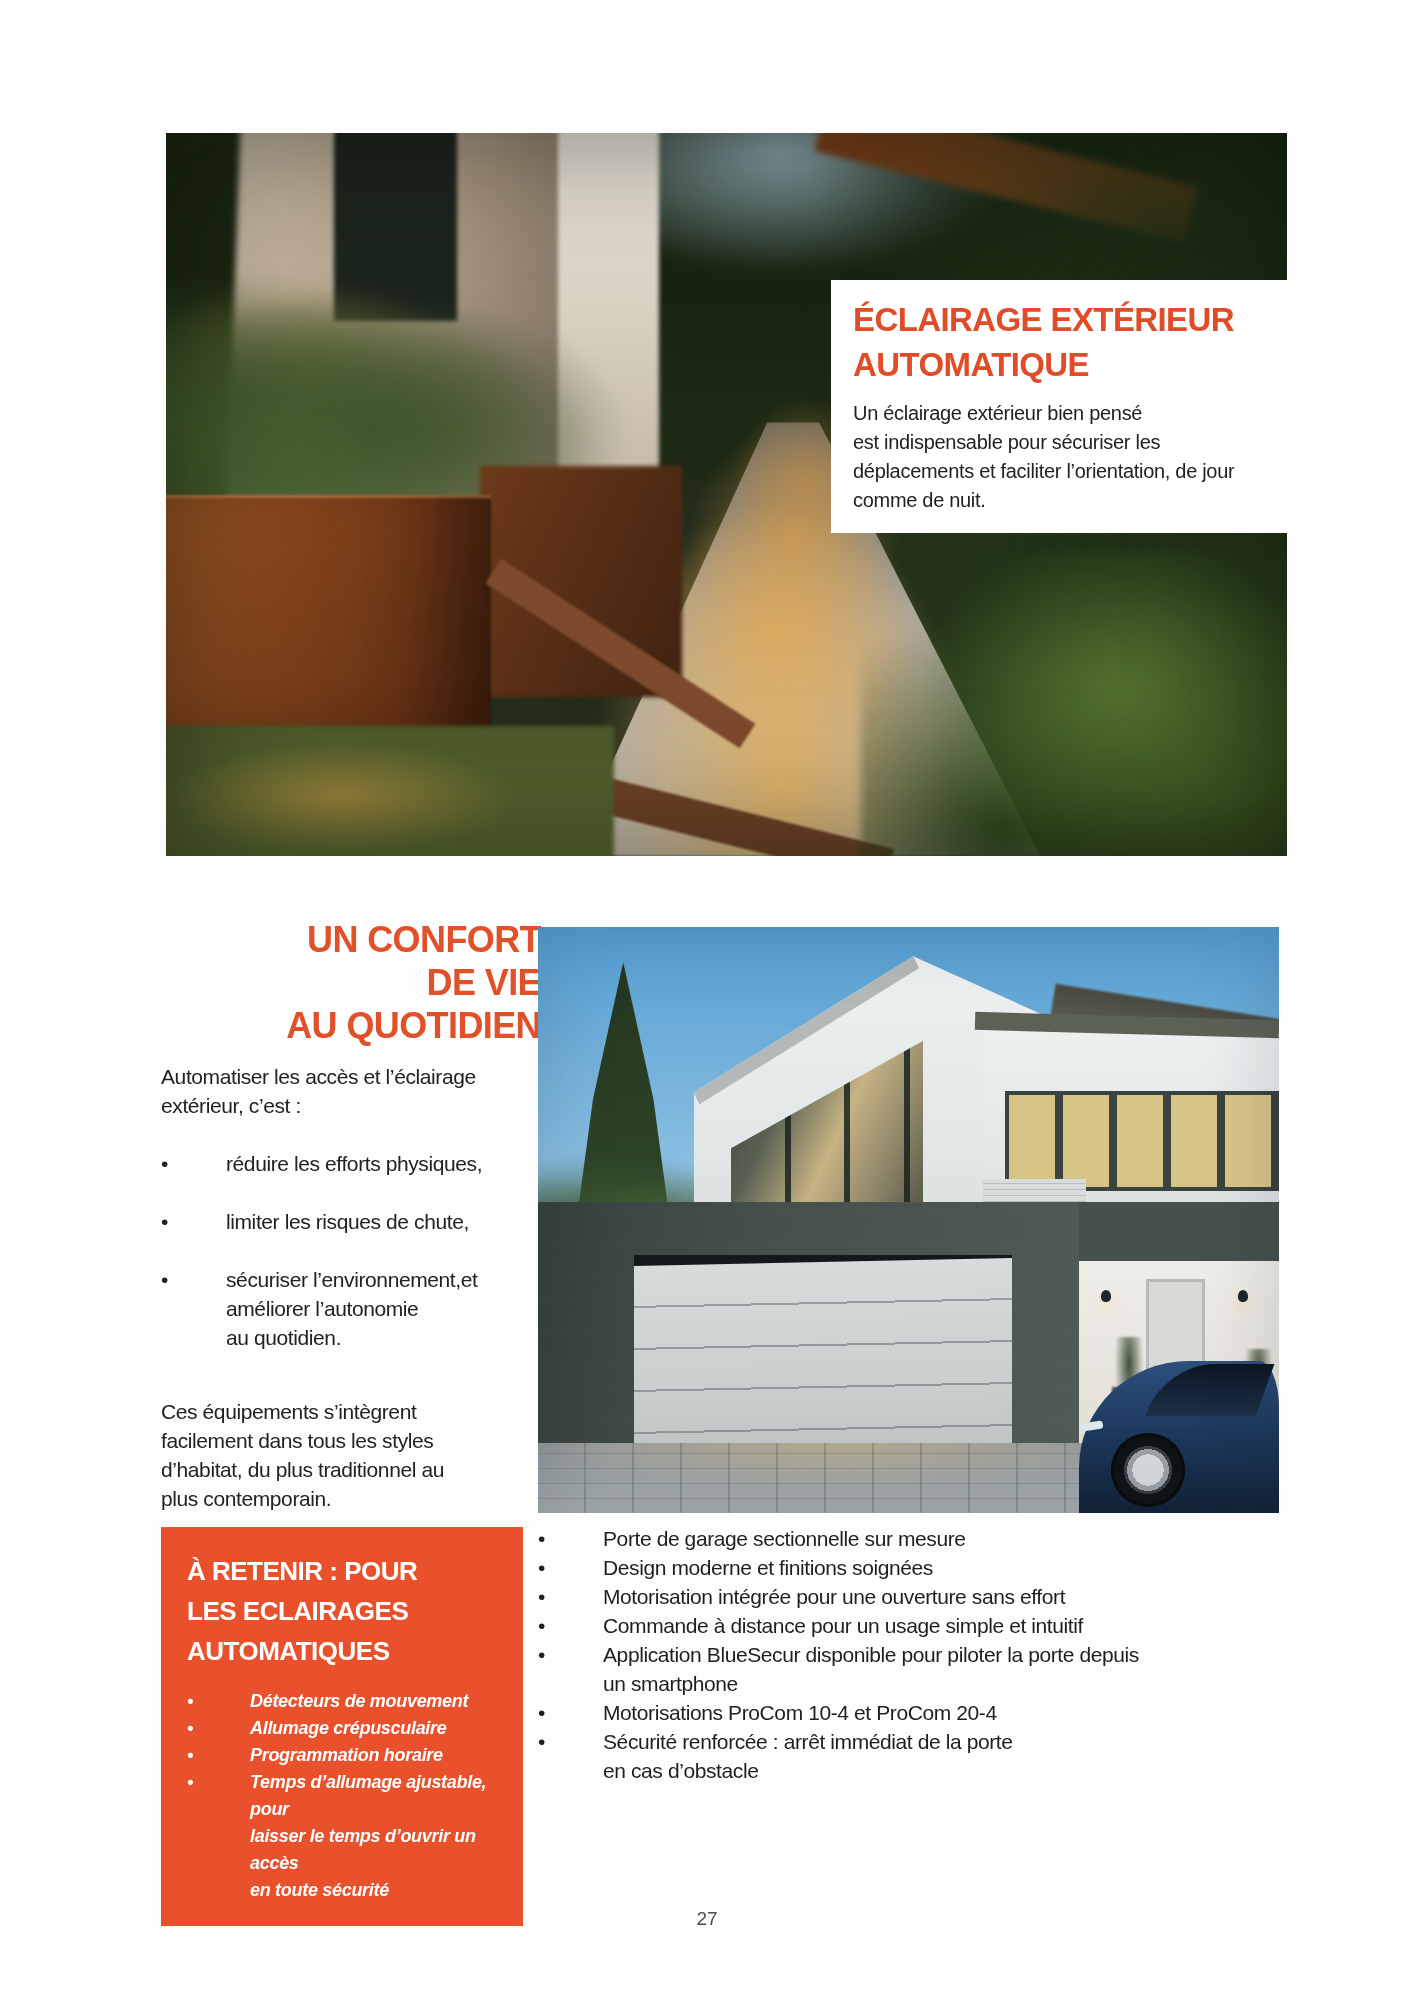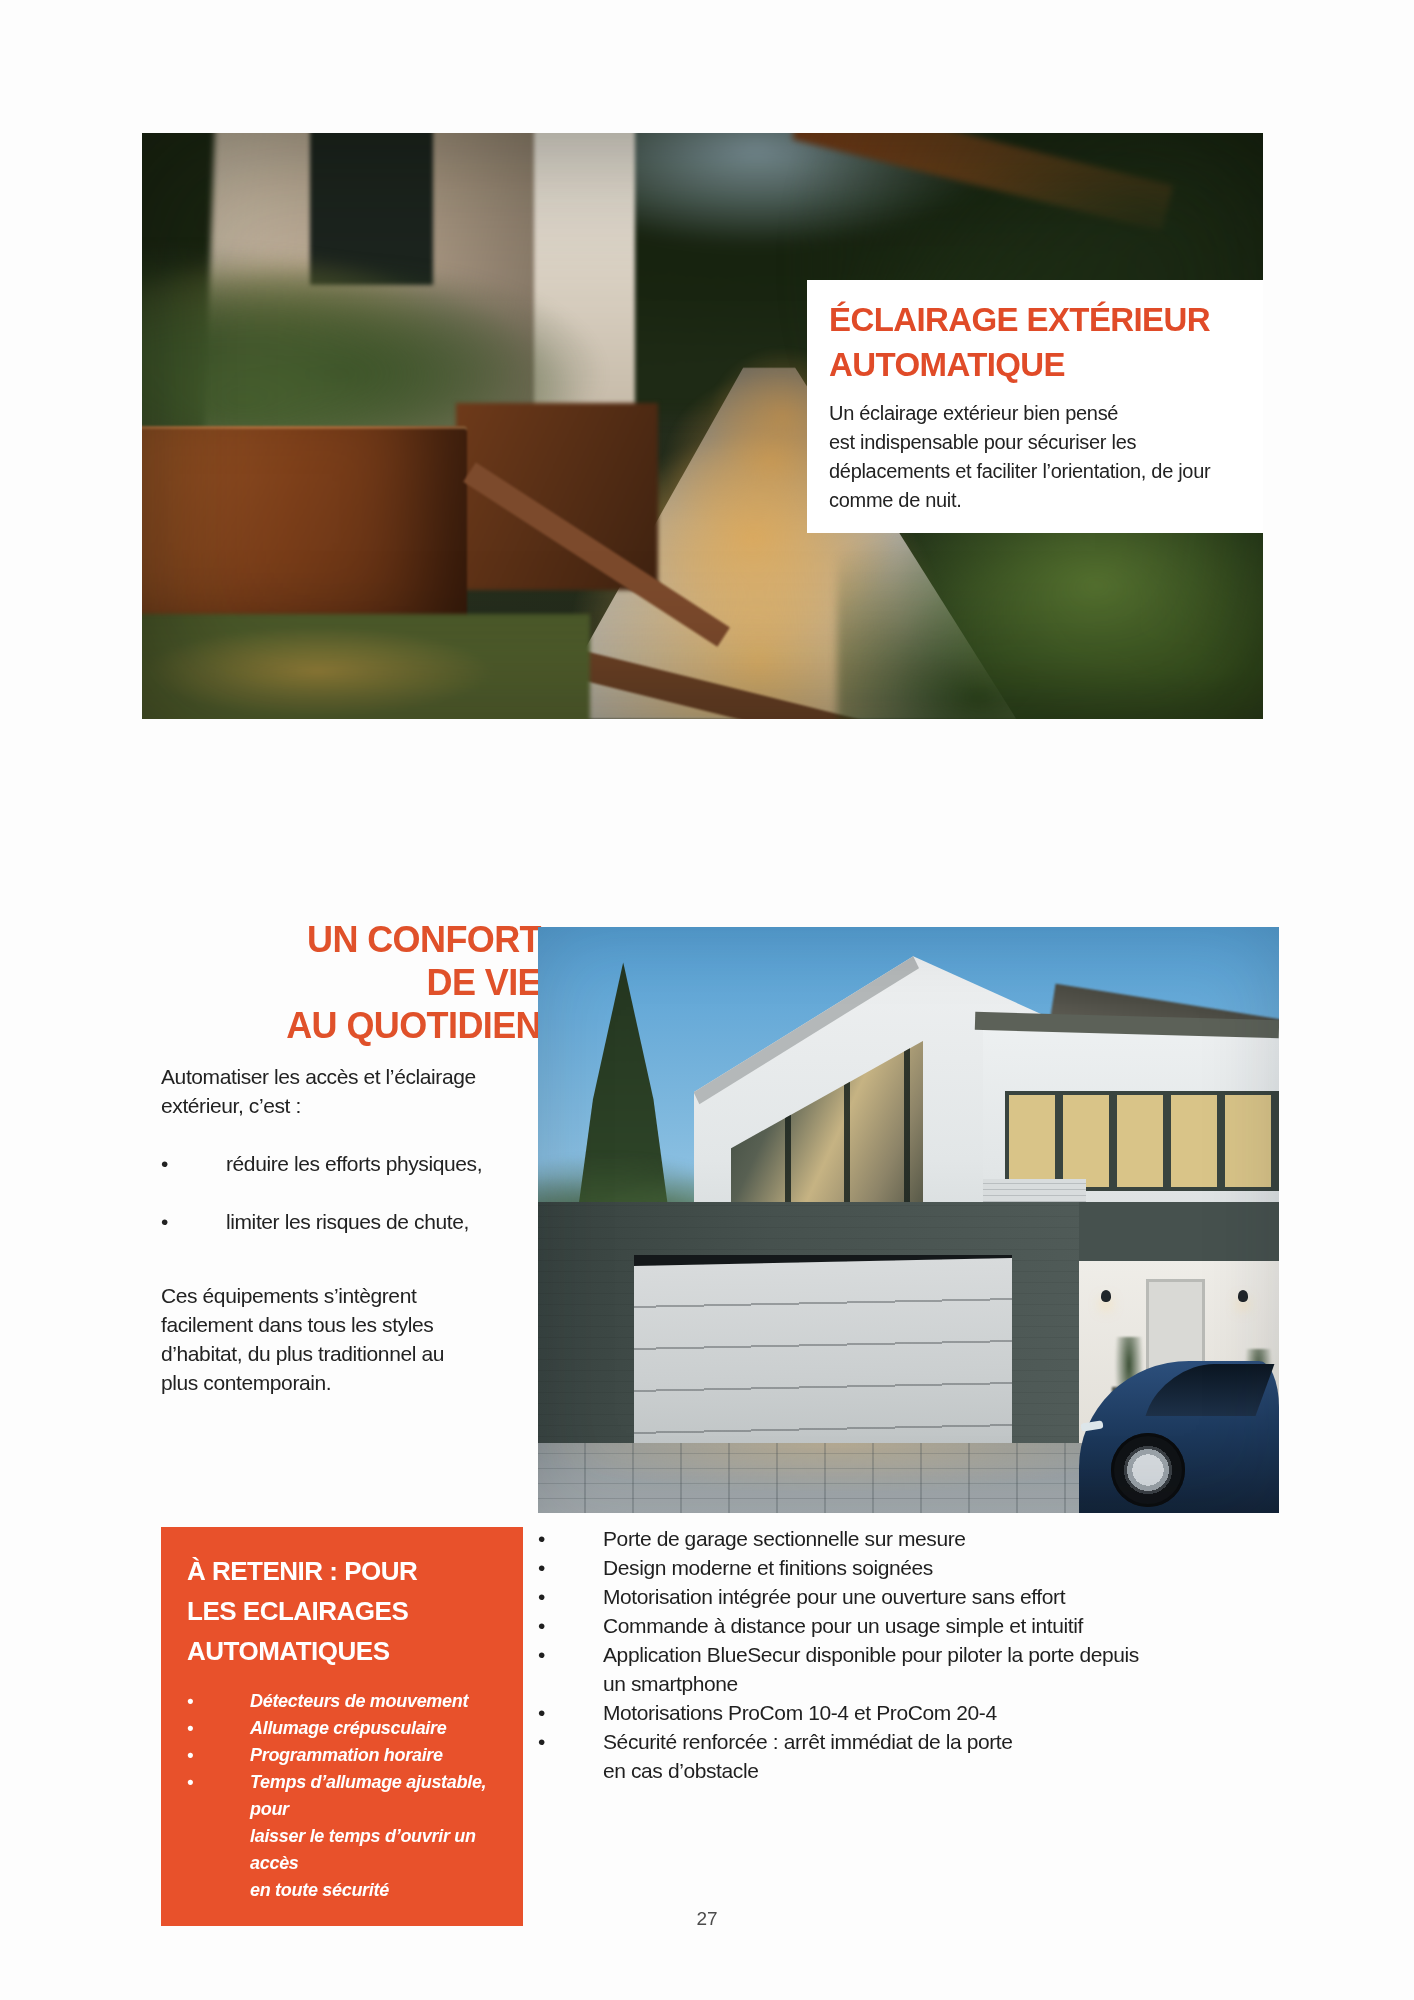--- a/index.html
+++ b/index.html
@@ -3,21 +3,21 @@
 <meta charset="utf-8">
 <style>
   html,body { margin:0; padding:0; background:#ffffff; }
   .page {
     position:relative; width:1414px; height:2000px; background:#fdfdfd;
     font-family:"Liberation Sans","DejaVu Sans",sans-serif; color:#1f1f1f; overflow:hidden;
   }
   .abs { position:absolute; }
 
   
-  .hero-photo { left:142px; top:133px; width:1121px; height:586px; overflow:hidden;
+  .hero-photo { left:166px; top:133px; width:1121px; height:723px; overflow:hidden;
     background:linear-gradient(105deg,#3a3527 0%,#262e1d 30%,#222b1a 55%,#242c1b 100%); }
   .hero-photo > div { position:absolute; }
   .tp-trees { left:-5%; top:-10%; width:115%; height:58%; filter:blur(8px);
     background:
       radial-gradient(ellipse at 52% 22%, #8ea7b0 0%, rgba(142,167,176,0) 26%),
       radial-gradient(ellipse at 30% 42%, #18230f 0%, rgba(0,0,0,0) 60%),
       radial-gradient(ellipse at 62% 30%, #13200e 0%, rgba(0,0,0,0) 55%),
       radial-gradient(ellipse at 86% 38%, #1a2a12 0%, rgba(0,0,0,0) 60%), #1e2a15; }
   .tp-house-wall { left:6%; top:-3%; width:36%; height:62%; filter:blur(3px); transform:skewX(-2deg);
     background:linear-gradient(100deg,#c9bba6 0%,#ae9c86 45%,#6b5f51 100%); }
@@ -222,20 +222,26 @@
     <div class="body-text intro">Automatiser les accès et l’éclairage
 extérieur, c’est :</div>
     <ul class="blist body-text">
       <li>
         <span class="dot"></span>
         <span class="txt">réduire les efforts physiques,</span>
       </li>
       <li>
         <span class="dot"></span>
         <span class="txt">limiter les risques de chute,</span>
+      </li>
+      <li>
+        <span class="dot"></span>
+        <span class="txt body-text">sécuriser l’environnement,et
+améliorer l’autonomie
+au quotidien.</span>
       </li>
     </ul>
     <div class="body-text outro">Ces équipements s’intègrent
 facilement dans tous les styles
 d’habitat, du plus traditionnel au
 plus contemporain.</div>
   </div>
 
   <div class="abs house-photo">
     <div class="hp-sky"></div>

